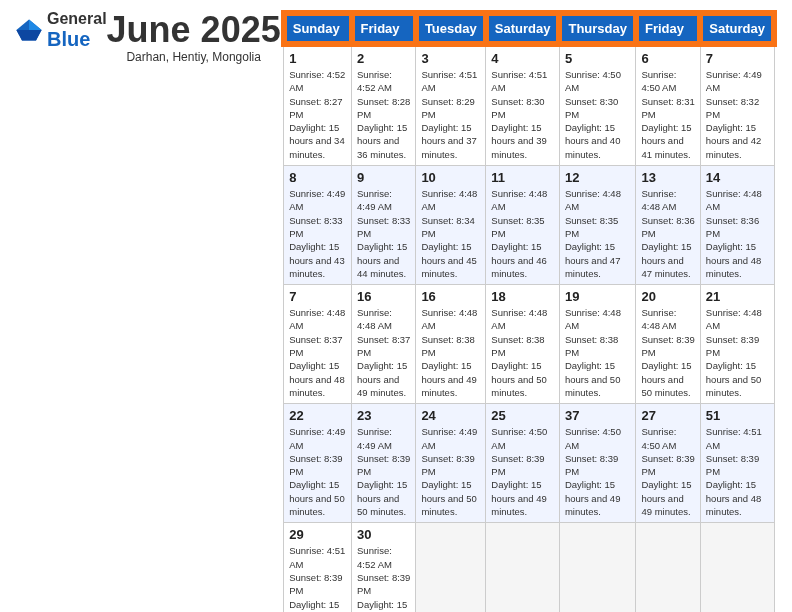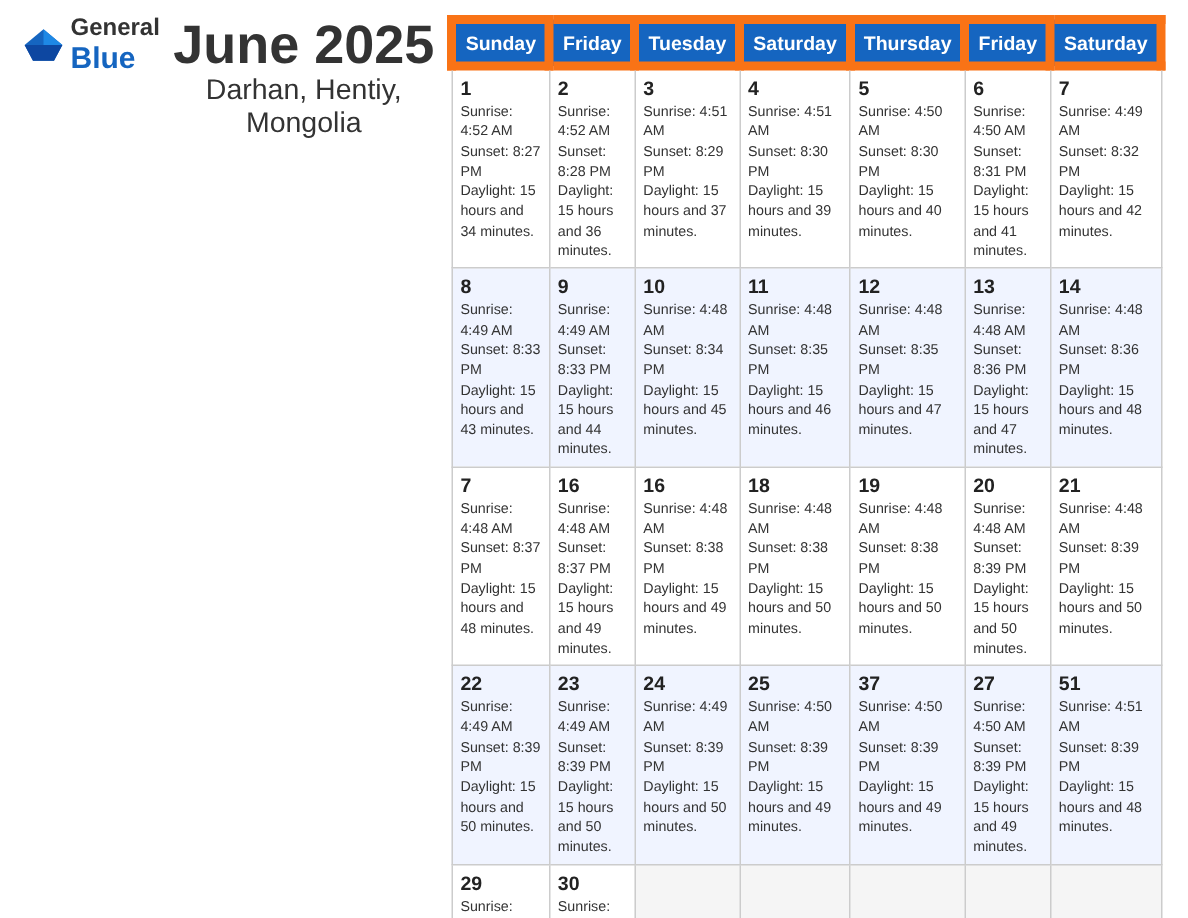--- a/index.html
+++ b/index.html
@@ -51,21 +51,21 @@
     .title-section {
       text-align: center;
     }
     .main-title {
       font-size: 36px;
       font-weight: bold;
       color: #333;
       line-height: 1.1;
     }
     .subtitle {
-      font-size: 19px;
+      font-size: 12px;
       color: #333;
     }
     .calendar-table {
       width: 100%;
       border-collapse: collapse;
       flex: 1;
     }
     .calendar-table th {
       background-color: #1565c0;
       color: #fff;

